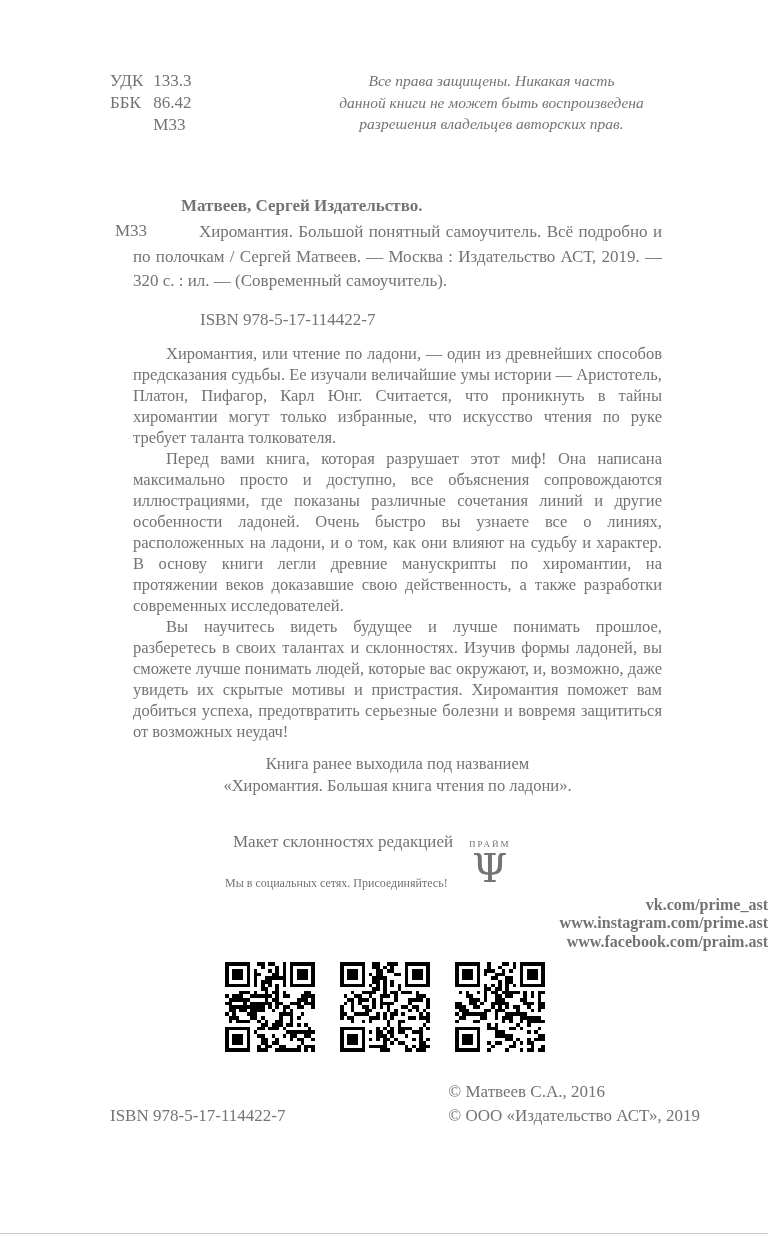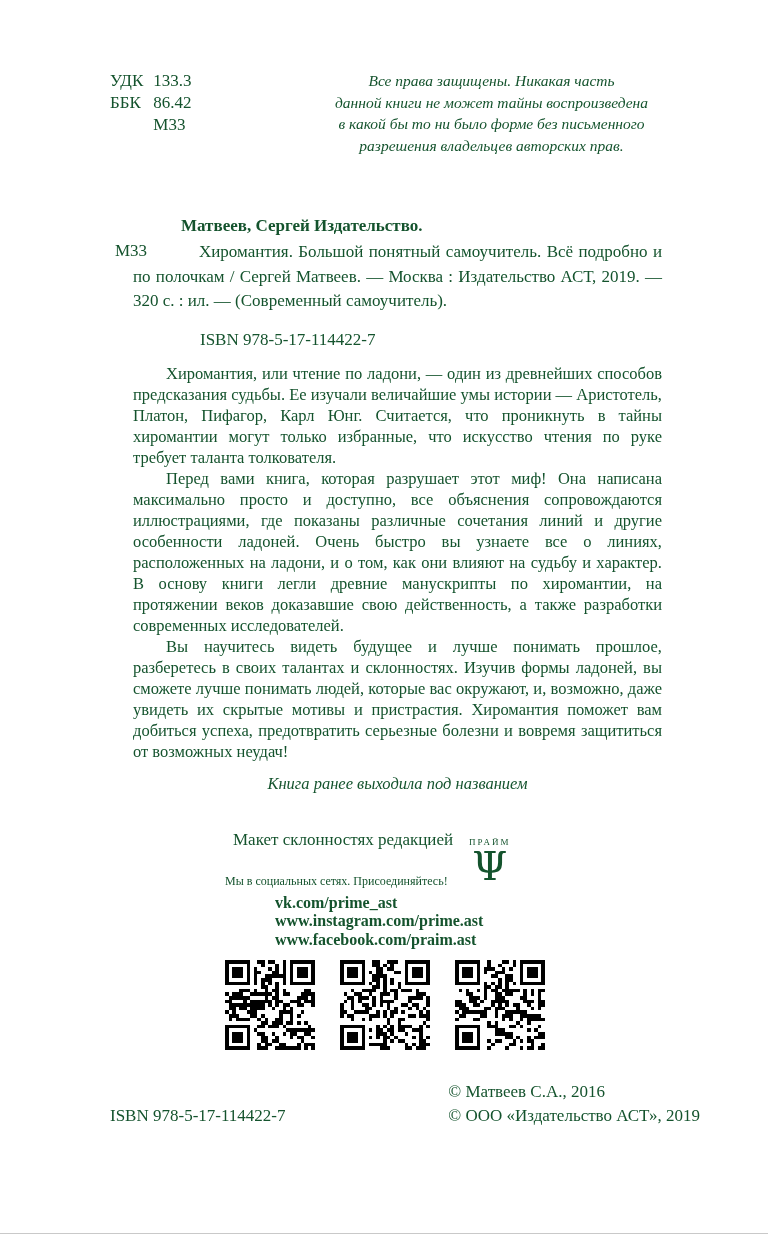--- a/index.html
+++ b/index.html
@@ -1,20 +1,20 @@
 <!DOCTYPE html>
 <html><head>
 <meta charset="utf-8">
 <style>
   html,body{margin:0;padding:0;background:#ffffff;}
   .page{
     position:relative;
     width:768px;height:1241px;
     background:#ffffff;
-    color:#14532d;
+    color:#737373;
     font-family:"Liberation Serif","DejaVu Serif",serif;
     font-size:16.5px;
     overflow:hidden;
   }
   
   .header-row{
     display:flex;justify-content:space-between;align-items:flex-start;
     margin:70px 104px 0 110px;
   }
   .codes{display:grid;grid-template-columns:auto auto;column-gap:10px;line-height:22px;font-size:17px;}
@@ -36,35 +36,35 @@
   
   .body-par{
     margin:0 106px 0 133px;
     text-align:justify;text-indent:33px;
     line-height:21px;
   }
   .body-par.first{margin-top:12px;}
   
   .prev-title{
     margin:11px 106px 0 133px;
-    text-align:center;font-style:italic;line-height:22px;font-size:16.5px;
+    text-align:center;line-height:22px;font-size:16.5px;
   }
   
   .imprint-row{
     display:flex;align-items:center;gap:16px;
     margin:16px 0 0 233px;height:58px;
   }
   .imprint-text{font-size:17px;}
   .logo{display:flex;flex-direction:column;align-items:center;line-height:1;margin-top:42px;}
   .logo-text{font-size:9px;letter-spacing:2px;margin-bottom:1px;}
   .logo-psi{font-size:40px;line-height:36px;font-family:"DejaVu Serif",serif;}
   
   .social-heading{margin:2px 0 0 225px;font-size:12px;line-height:20px;}
   .social-links{margin:3px 0 0 275px;font-weight:bold;font-size:16px;line-height:17.5px;}
-  .social-links div{margin-bottom:1px;}
+  .social-links div{margin-bottom:1px;text-align:right;}
   
   .qr-row{display:flex;gap:25px;margin:12px 0 0 225px;}
   .qr{width:90px;height:90px;}
   
   .footer{
     position:absolute;left:110px;right:68px;top:1080px;
     display:flex;justify-content:space-between;align-items:flex-end;
     font-size:17px;line-height:24px;
   }
   .copyrights{text-align:left;}
@@ -79,41 +79,41 @@
     <div class="codes">
       <span class="lbl">УДК</span>
       <span class="val">133.3</span>
       <span class="lbl">ББК</span>
       <span class="val">86.42</span>
       <span class="lbl"></span>
       <span class="val">М33</span>
     </div>
     <div class="rights">
       <div>Все права защищены. Никакая часть</div>
-      <div>данной книги не может тайны воспроизведена</div>
-      <div>в какой бы то ни было форме без письменного</div>
+      <div>данной книги не может быть воспроизведена</div>
       <div>разрешения владельцев авторских прав.</div>
     </div>
   </div>
 
   <p class="author-heading">Матвеев, Сергей Издательство.</p>
 
   <div class="bib-wrap">
     <span class="bib-code">М33</span>
     <p class="bib-entry">Хиромантия. Большой понятный самоучитель. Всё подробно и по полочкам / Сергей Матвеев. — Москва : Издательство АСТ, 2019. — 320 с. : ил. — (Современный самоучитель).</p>
   </div>
 
   <p class="isbn-line">ISBN 978-5-17-114422-7</p>
 
   <p class="body-par first">Хиромантия, или чтение по ладони, — один из древнейших способов предсказания судьбы. Ее изучали величайшие умы истории — Аристотель, Платон, Пифагор, Карл Юнг. Считается, что проникнуть в тайны хиромантии могут только избранные, что искусство чтения по руке требует таланта толкователя.</p>
   <p class="body-par">Перед вами книга, которая разрушает этот миф! Она написана максимально просто и доступно, все объяснения сопровождаются иллюстрациями, где показаны различные сочетания линий и другие особенности ладоней. Очень быстро вы узнаете все о линиях, расположенных на ладони, и о том, как они влияют на судьбу и характер. В основу книги легли древние манускрипты по хиромантии, на протяжении веков доказавшие свою действенность, а также разработки современных исследователей.</p>
   <p class="body-par">Вы научитесь видеть будущее и лучше понимать прошлое, разберетесь в своих талантах и склонностях. Изучив формы ладоней, вы сможете лучше понимать людей, которые вас окружают, и, возможно, даже увидеть их скрытые мотивы и пристрастия. Хиромантия поможет вам добиться успеха, предотвратить серьезные болезни и вовремя защититься от возможных неудач!</p>
 
   <div class="prev-title">
     <div>Книга ранее выходила под названием</div>
+    <div>«Хиромантия. Большая книга чтения по ладони».</div>
   </div>
 
   <div class="imprint-row">
     <span class="imprint-text">Макет склонностях редакцией</span>
     <span class="logo">
       <span class="logo-text">ПРАЙМ</span>
       <span class="logo-psi">Ψ</span>
     </span>
   </div>
 

